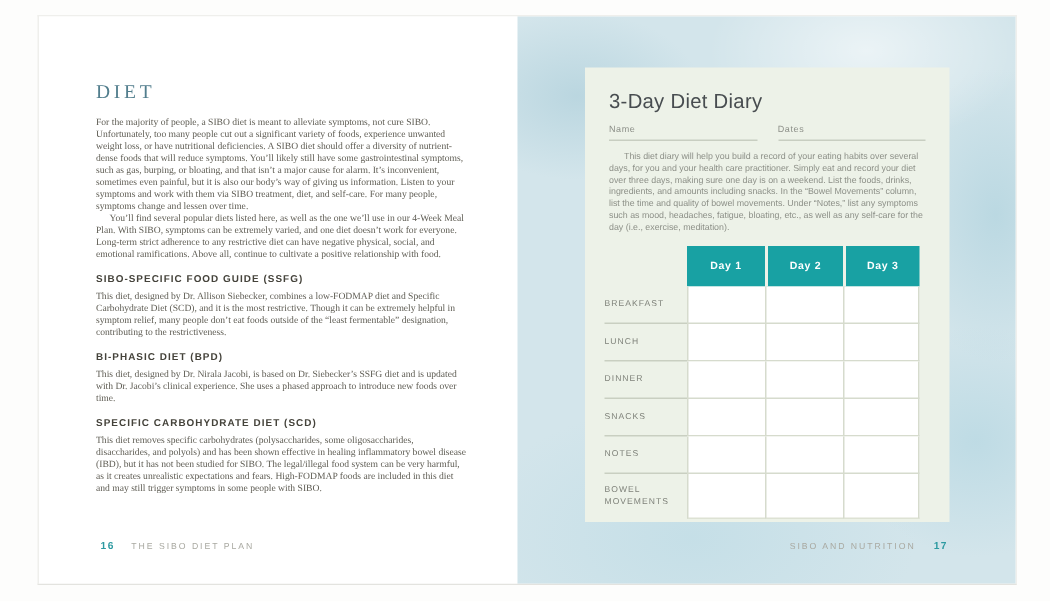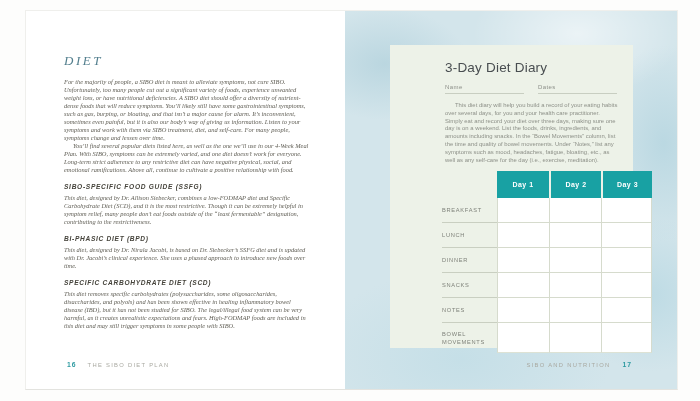--- a/index.html
+++ b/index.html
@@ -5,21 +5,21 @@
   * { margin:0; padding:0; box-sizing:border-box; }
   html,body { width:700px; height:401px; background:#ffffff; overflow:hidden;
               font-family:"Liberation Sans","DejaVu Sans",sans-serif; }
   .canvas { position:relative; width:700px; height:401px; background:#fdfdfc; }
 
   .spread { position:absolute; left:25px; top:10px; width:653px; height:380px;
             display:flex; border:1px solid #efefec; border-bottom-color:#e3e3df; }
 
   
   .page-left { position:relative; width:320px; height:100%; background:#ffffff; }
-  .left-content { position:absolute; left:38px; top:42px; width:247px;font-style:italic; }
+  .left-content { position:absolute; left:38px; top:42px; width:247px; }
   .diet-heading { font-family:"Liberation Serif","DejaVu Serif",serif; font-weight:normal;
                   font-size:13px; letter-spacing:2.5px; color:#527e8d; margin-bottom:9px; }
   .body-para { font-family:"Liberation Serif","DejaVu Serif",serif; font-size:6.4px;
                line-height:8px; color:#5e5c53; }
   .body-para.indented { text-indent:9px; }
   .sub-heading { font-size:6.6px; font-weight:bold; letter-spacing:0.7px; color:#45433b;
                  margin-top:9px; margin-bottom:4px; }
   .footer-left { position:absolute; left:41px; bottom:21px; display:flex; gap:11px; align-items:baseline; }
   .page-num { color:#2d9aa1; font-size:6.8px; font-weight:bold; letter-spacing:1px; }
   .running-title { color:#a9a9a1; font-size:5.8px; letter-spacing:1.3px; }
@@ -28,21 +28,21 @@
   .page-right { position:relative; width:333px; height:100%;
     background:
       radial-gradient(ellipse 120px 80px at 12% 14%, rgba(156,196,210,0.45), transparent 70%),
       radial-gradient(ellipse 150px 90px at 70% 6%, rgba(255,255,255,0.55), transparent 70%),
       radial-gradient(ellipse 90px 140px at 96% 35%, rgba(150,197,212,0.40), transparent 70%),
       radial-gradient(ellipse 120px 110px at 92% 75%, rgba(173,211,223,0.55), transparent 70%),
       radial-gradient(ellipse 200px 120px at 35% 92%, rgba(186,218,228,0.55), transparent 75%),
       radial-gradient(ellipse 140px 90px at 50% 45%, rgba(255,255,255,0.35), transparent 70%),
       #d3e5eb; }
   .diary-panel { position:absolute; left:45px; top:34px; width:243px; height:303px;
-                 background:#edf2e8;padding-left:39px; }
+                 background:#edf2e8; }
   .diary-title { font-size:13.5px; color:#484d50; letter-spacing:0.2px;
                  margin:15px 16px 9px 16px; }
   .fields-row { display:flex; gap:14px; margin:0 16px 8px 16px; }
   .field { flex:1; border-bottom:1px solid #c8cec1; padding-bottom:3px;
            font-size:6px; letter-spacing:0.4px; color:#8d9089; }
   .intro-para { margin:0 14px 7px 16px; font-size:5.9px; line-height:7.8px;
                 color:#8d9088; text-indent:10px; }
 
   .diary-table { margin-left:13px; display:grid;
                  grid-template-columns:55px 52px 52px 51px;

